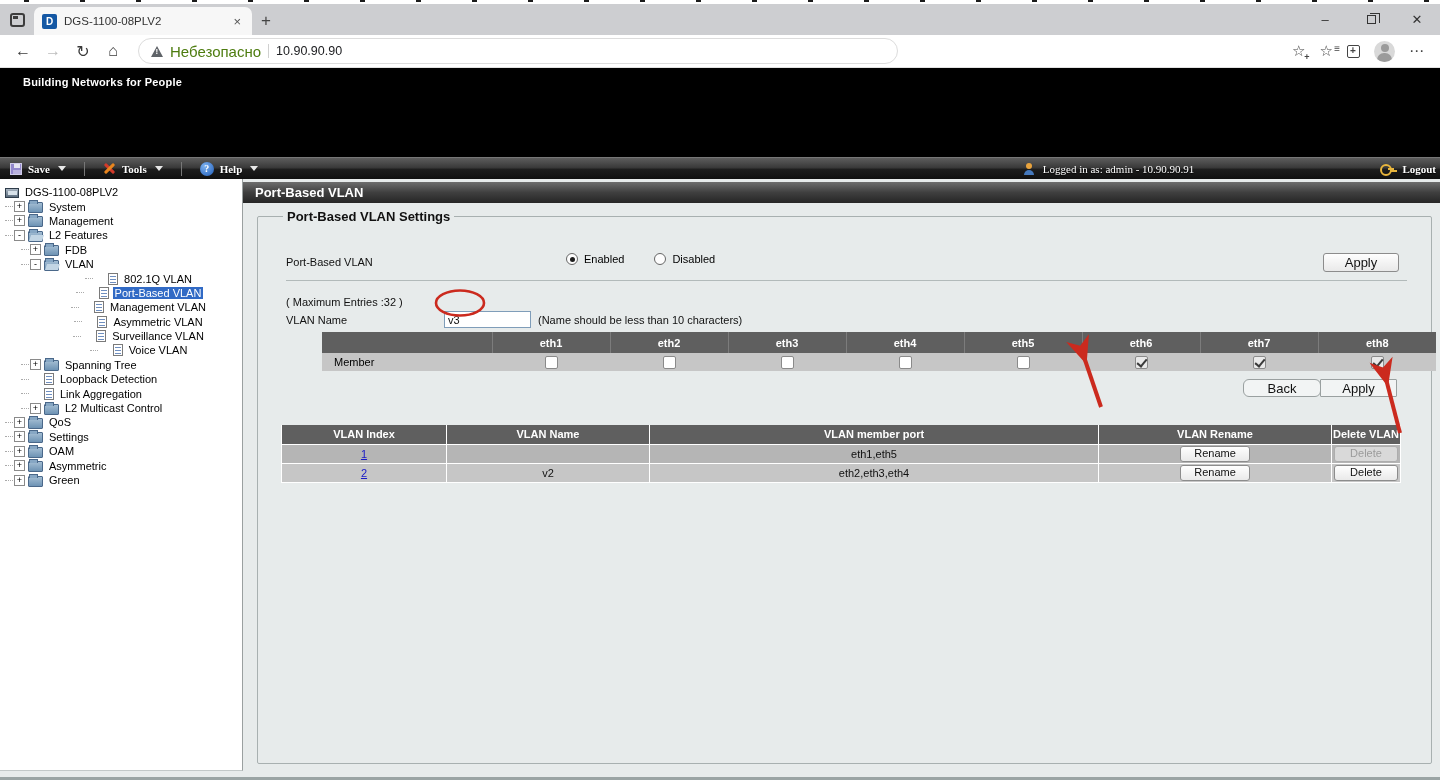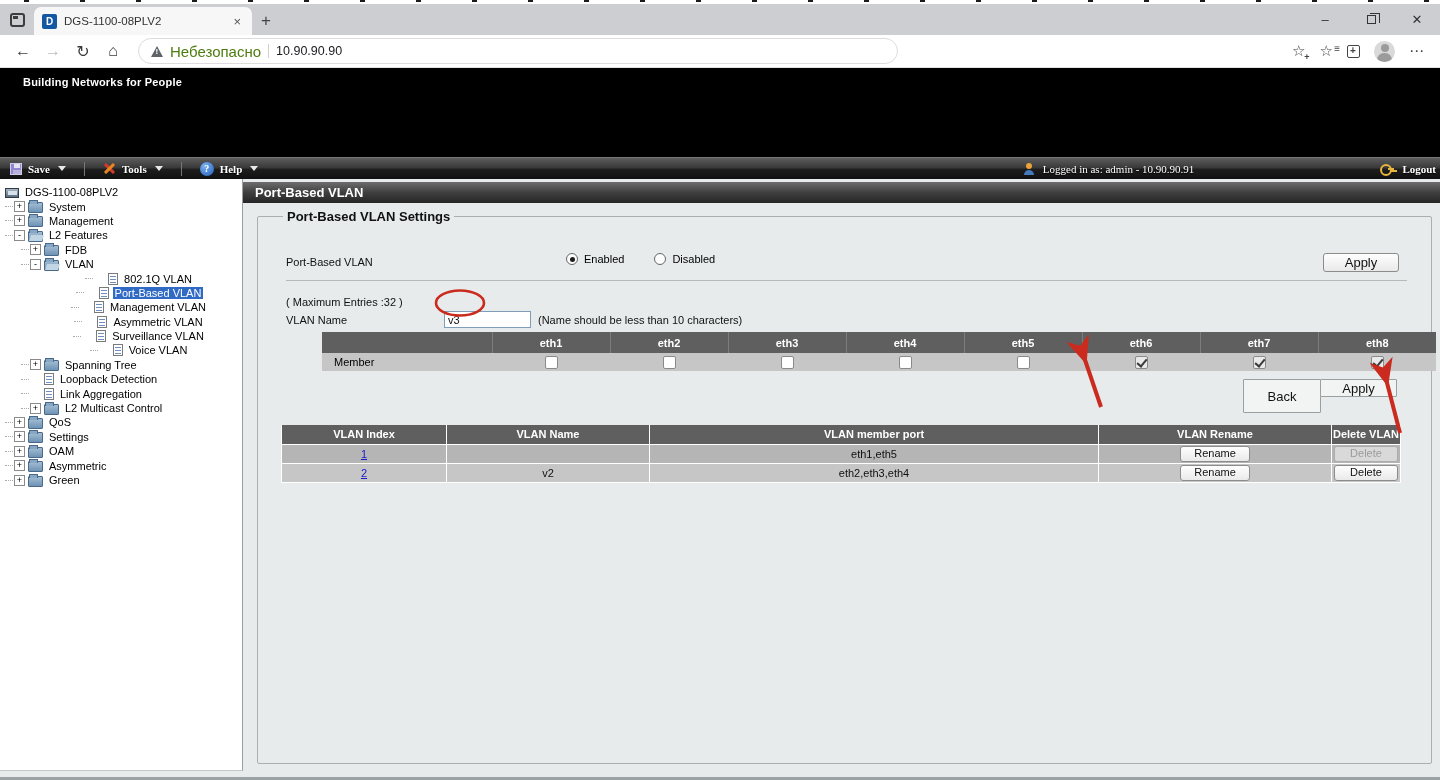--- a/index.html
+++ b/index.html
@@ -119,21 +119,21 @@
   .port-table { position:absolute; left:23px; top:108px; width:1114px; border-collapse:collapse; table-layout:fixed;margin-left:41px; }
   .port-table th { height:21px; background:#5f5f5f; color:#fff; font-size:11px; font-weight:bold; border-right:1px solid #7c7c7c; }
   .port-table th:last-child { border-right:none; }
   .port-table td { height:18px; background:#c6c6c6; font-size:11px; text-align:center; }
   .port-table td.mlabel { text-align:left; padding-left:12px; }
   .port-table col.label-col { width:170px; }
   input[type=checkbox] { appearance:none; width:13px; height:13px; background:#fff; border:1px solid #8a8a8a; border-radius:2px; position:relative; margin:0; vertical-align:middle; cursor:pointer; }
   input[type=checkbox]:checked { background:#e9e9e9; }
   input[type=checkbox]:checked::after { content:""; position:absolute; left:3.5px; top:0.5px; width:4px; height:8px; border-right:2px solid #3a3a3a; border-bottom:2px solid #3a3a3a; transform:rotate(40deg); }
 
-  .back-btn { position:absolute; right:110px; top:155px; width:78px; height:34px; }
+  .back-btn { position:absolute; right:110px; top:155px; width:78px; height:18px;border-radius:6px; }
   .apply-bottom { position:absolute; right:34px; top:155px; width:77px; height:18px; }
 
   
   .vlan-table { position:absolute; left:23px; top:201px; width:1119px; border-collapse:collapse; table-layout:fixed; }
   .vlan-table th { height:19px; background:#5f5f5f; color:#fff; font-size:11px; font-weight:bold; border:1px solid #fff; border-top:none; }
   .vlan-table td { height:19px; font-size:11px; text-align:center; border:1px solid #fff; color:#111; }
   .vlan-table tr.r0 td { background:#b5b5b5; }
   .vlan-table tr.r1 td { background:#c6c6c6; }
   .vlan-table a { color:#1a1ac8; }
   .mini-btn { width:70px; height:16px; font-size:11px; line-height:13px; }

